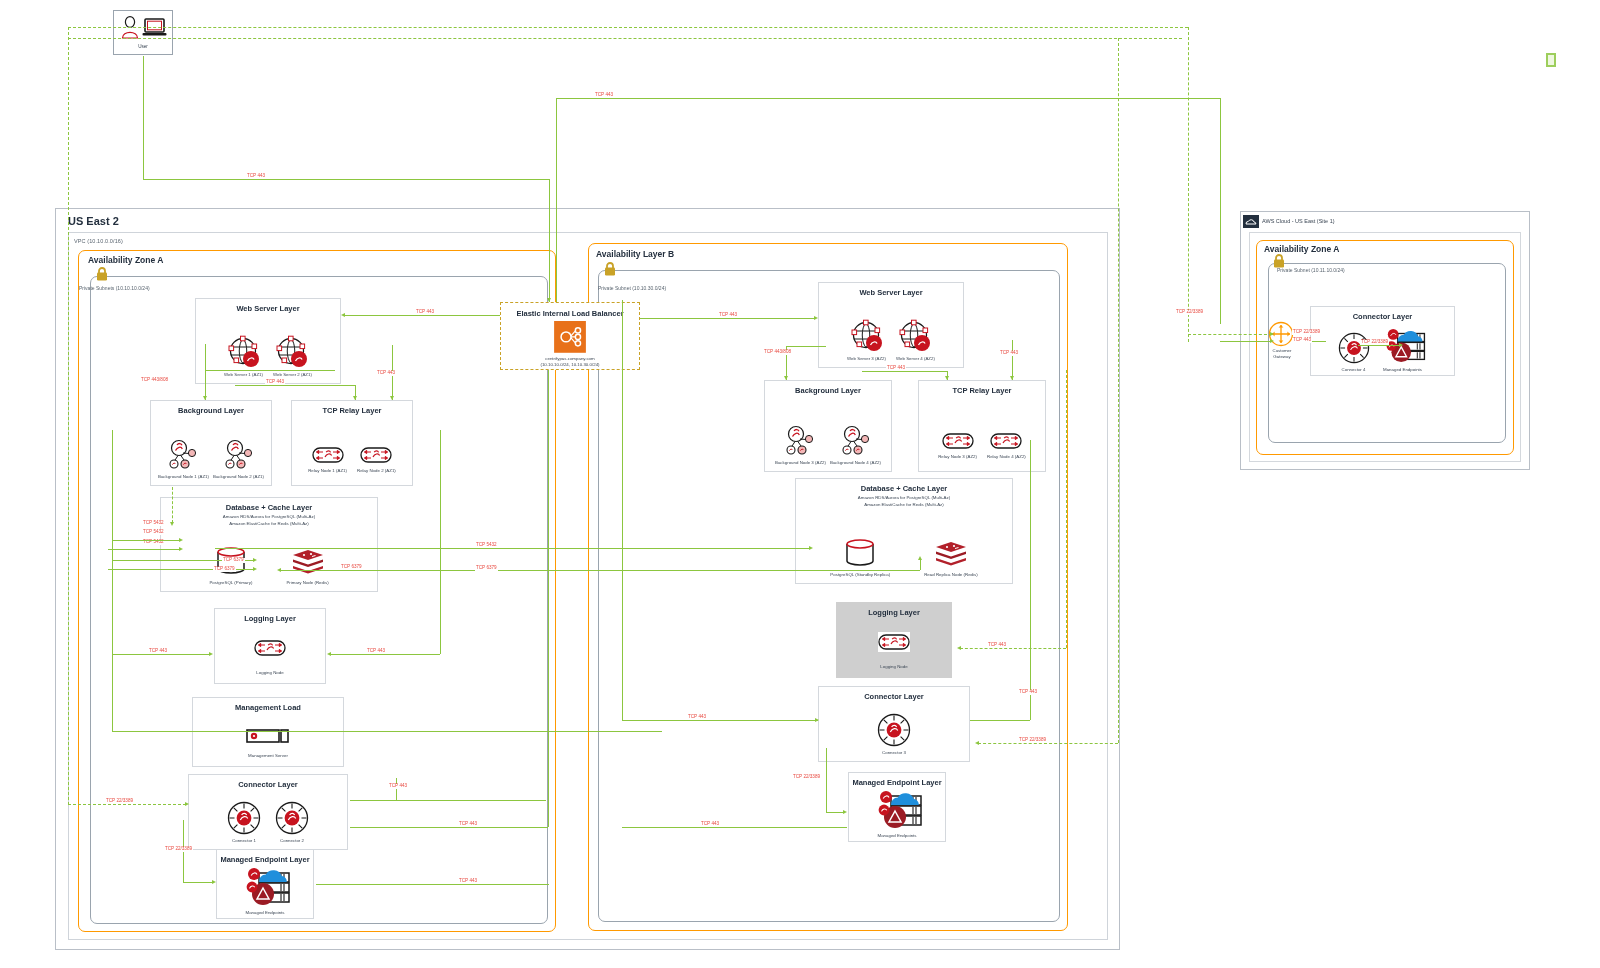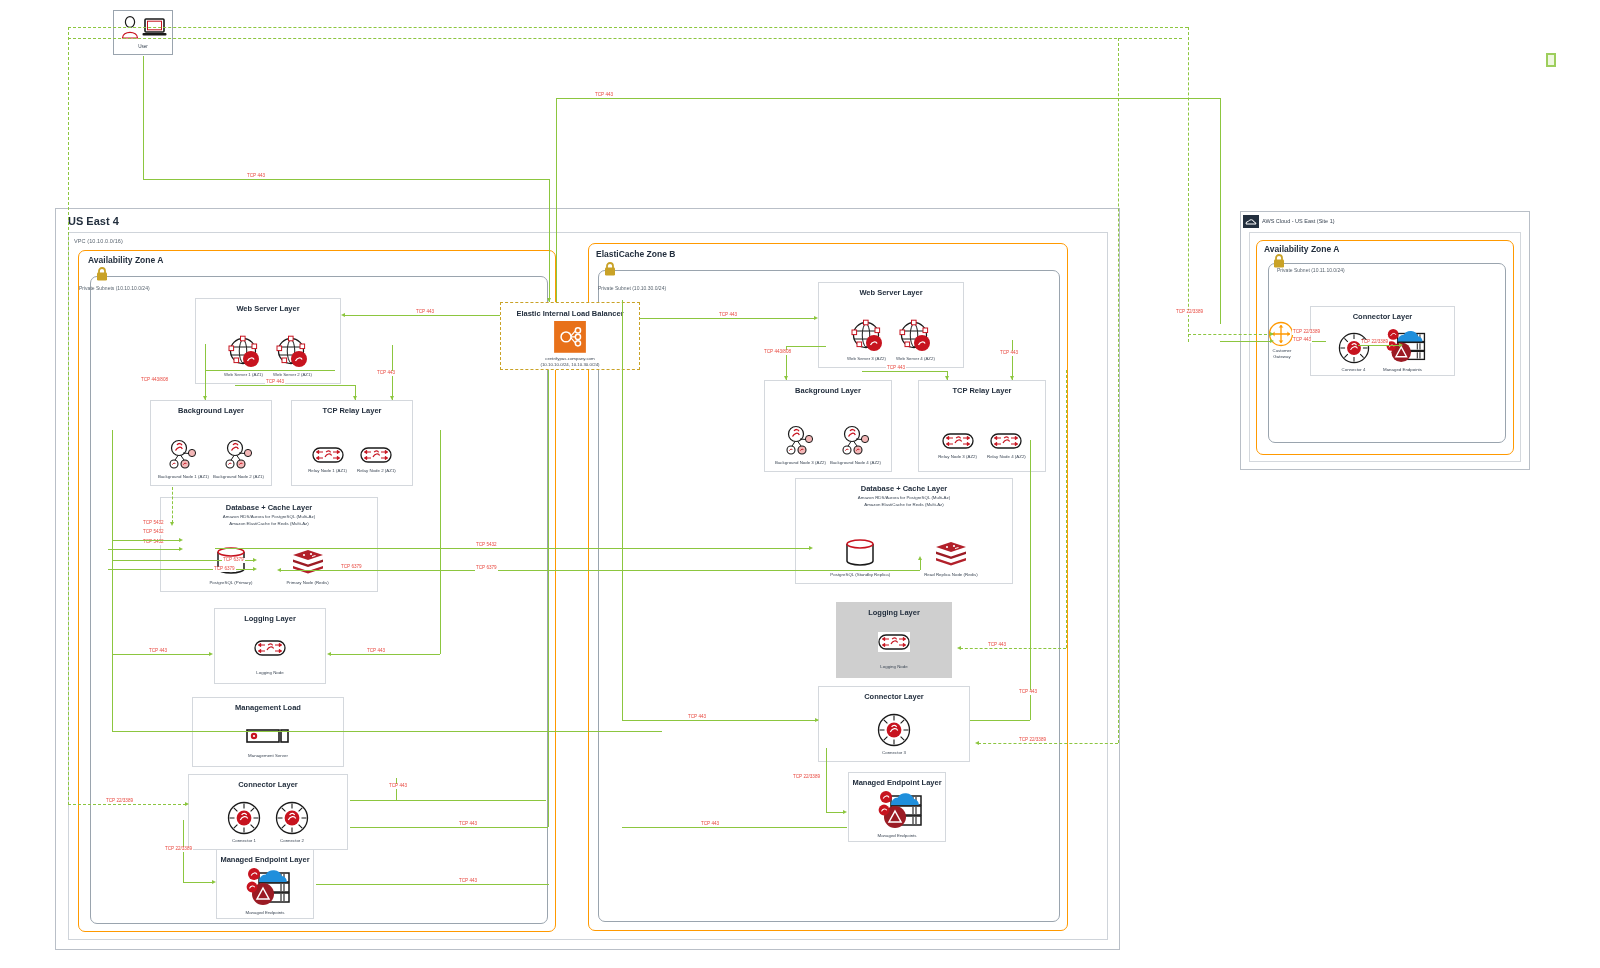--- a/index.html
+++ b/index.html
@@ -67,36 +67,36 @@
     <rect x="28.5" y="5.2" width="14" height="8.6" fill="none" stroke="#c7131f" stroke-width="1"></rect>
     <rect x="23.5" y="17" width="24" height="2.4" rx="1" fill="#1a1a1a"></rect>
   </svg>
   <span class="user-label">User</span>
 </div>
 
 <div class="abs" style="left:1546px;top:53px;width:10px;height:14px;background:#8cc63f;opacity:.85;"></div>
 <div class="abs" style="left:1548px;top:55px;width:6px;height:10px;background:#eef7e0;"></div>
 
 <div class="abs region-box" style="left:55px;top:208px;width:1065px;height:742px;"></div>
-<div class="abs region-title" style="left:68px;top:215px;">US East 4</div>
+<div class="abs region-title" style="left:68px;top:215px;">US East 2</div>
 
 <div class="abs vpc-box" style="left:68px;top:232px;width:1040px;height:708px;"></div>
 <div class="abs vpc-label" style="left:74px;top:238px;">VPC (10.10.0.0/16)</div>
 
 <div class="abs az-box" style="left:78px;top:250px;width:478px;height:682px;"></div>
 <div class="abs az-title" style="left:88px;top:255px;">Availability Zone A</div>
 <div class="abs subnet-box" style="left:90px;top:276px;width:458px;height:648px;"></div>
 <svg class="abs ico" style="left:95px;top:266px;" width="14" height="16" viewBox="0 0 14 16">
   <path d="M4 7V5a3 3 0 0 1 6 0v2" fill="none" stroke="#c9a227" stroke-width="1.8"></path>
   <rect x="2" y="6.5" width="10" height="8" rx="1.2" fill="#c9a227"></rect>
 </svg>
 <div class="abs subnet-label" style="left:79px;top:285px;">Private Subnets (10.10.10.0/24)</div>
 
 <div class="abs az-box" style="left:588px;top:243px;width:480px;height:688px;"></div>
-<div class="abs az-title" style="left:596px;top:249px;">ElastiCache Zone B</div>
+<div class="abs az-title" style="left:596px;top:249px;">Availability Layer B</div>
 <div class="abs subnet-box" style="left:598px;top:270px;width:462px;height:652px;"></div>
 <svg class="abs ico" style="left:603px;top:261px;" width="14" height="16" viewBox="0 0 14 16">
   <path d="M4 7V5a3 3 0 0 1 6 0v2" fill="none" stroke="#c9a227" stroke-width="1.8"></path>
   <rect x="2" y="6.5" width="10" height="8" rx="1.2" fill="#c9a227"></rect>
 </svg>
 <div class="abs subnet-label" style="left:598px;top:285px;">Private Subnet (10.10.30.0/24)</div>
 
 <div class="abs cloud-box" style="left:1240px;top:211px;width:290px;height:259px;"></div>
 <svg class="abs ico" style="left:1243px;top:215px;" width="16" height="13" viewBox="0 0 16 13">
   <rect width="16" height="13" fill="#232f3e"></rect>

